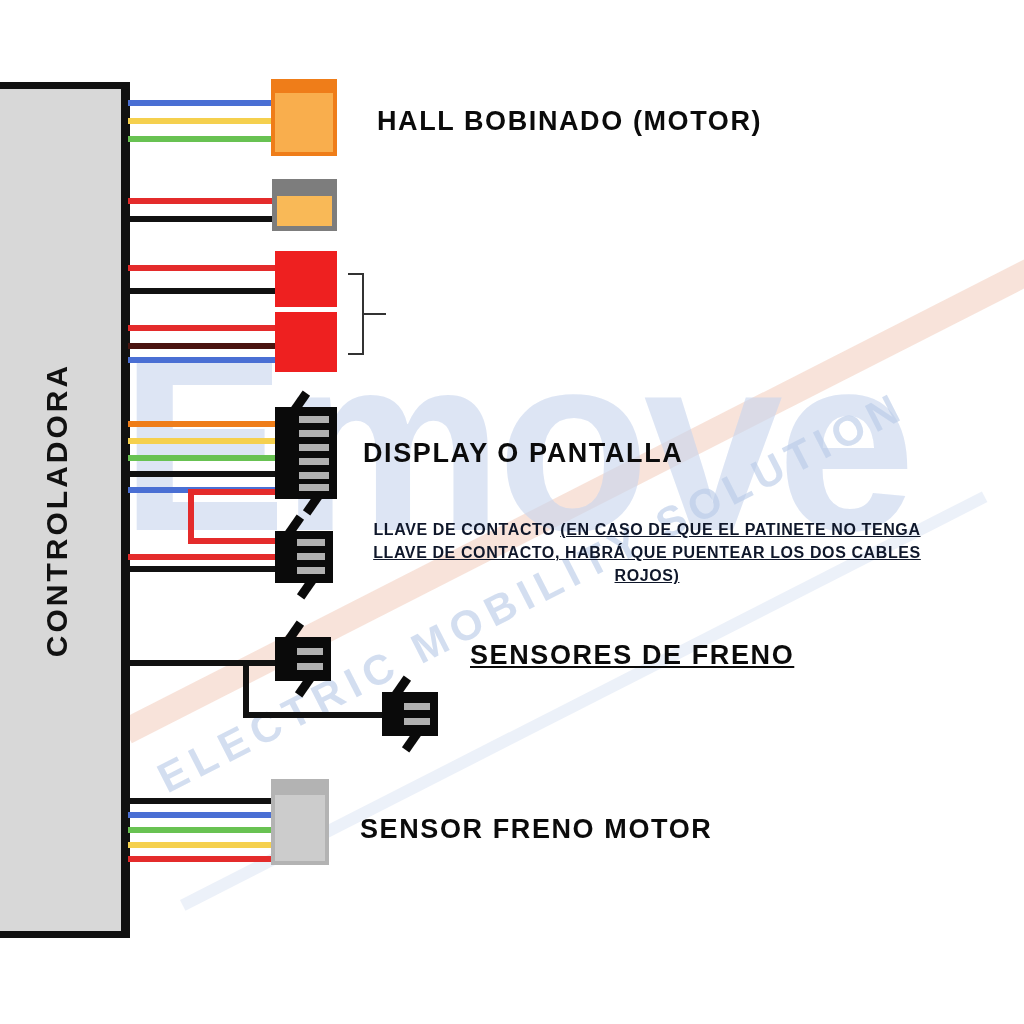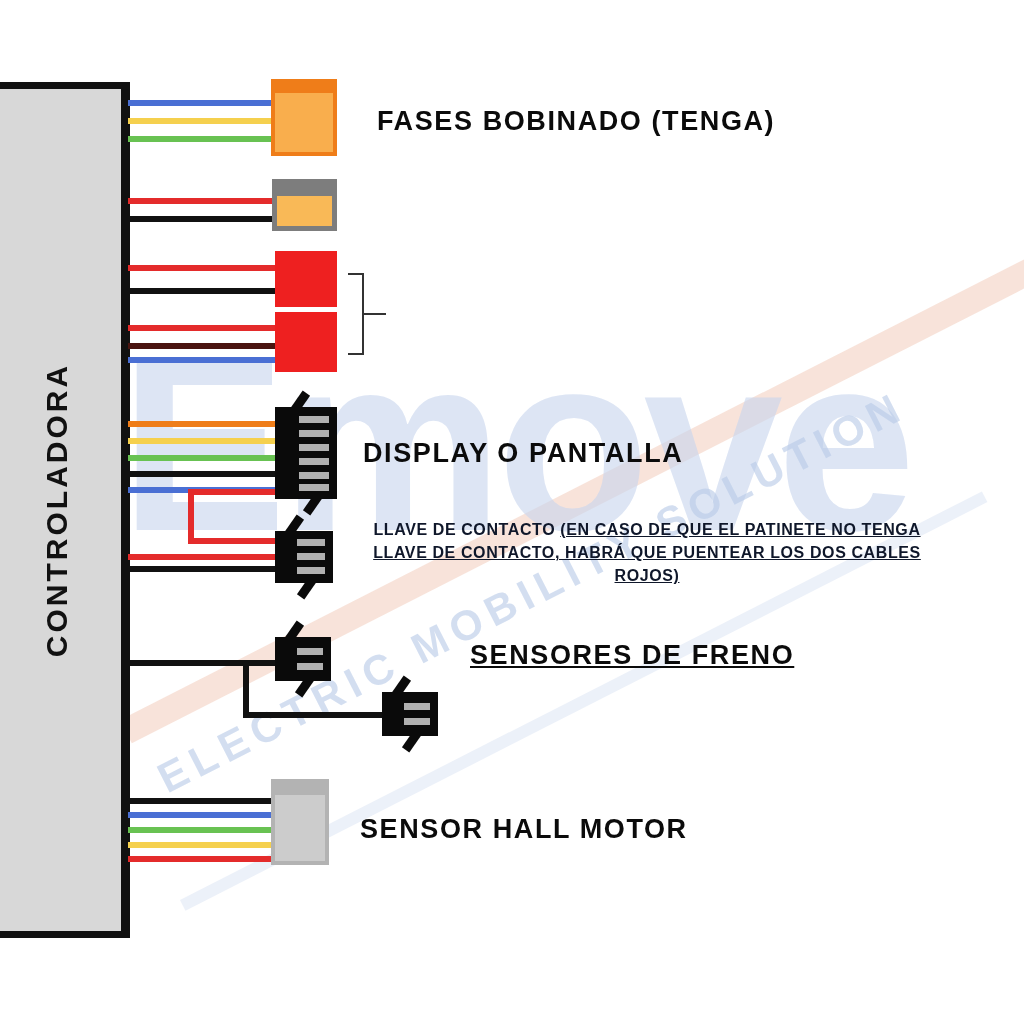--- a/index.html
+++ b/index.html
@@ -104,21 +104,21 @@
     <div class="controller">
       <div class="controller-label">CONTROLADORA</div>
     </div>
 
     <div class="wire" style="left:128px;top:100px;width:152px;background:#4a6fd4;"></div>
     <div class="wire" style="left:128px;top:118px;width:152px;background:#f5d04e;"></div>
     <div class="wire" style="left:128px;top:136px;width:152px;background:#68c252;"></div>
     <div class="conn conn-motor" style="left:271px;top:79px;width:66px;height:77px;">
       <div class="cap"></div>
     </div>
-    <div class="lbl lbl-big" style="left:377px;top:106px;">FASES BOBINADO (TENGA)</div>
+    <div class="lbl lbl-big" style="left:377px;top:106px;">HALL BOBINADO (MOTOR)</div>
 
     <div class="wire" style="left:128px;top:198px;width:152px;background:#e42b2b;"></div>
     <div class="wire" style="left:128px;top:216px;width:152px;background:#111111;"></div>
     <div class="conn conn-batt" style="left:272px;top:179px;width:65px;height:52px;">
       <div class="cap"></div>
     </div>
 
     <div class="wire" style="left:128px;top:265px;width:155px;background:#e42b2b;"></div>
     <div class="wire" style="left:128px;top:288px;width:155px;background:#111111;"></div>
     <div class="conn conn-red" style="left:275px;top:251px;width:62px;height:56px;"></div>
@@ -195,16 +195,16 @@
 
     <div class="wire" style="left:128px;top:798px;width:152px;background:#111111;"></div>
     <div class="wire" style="left:128px;top:812px;width:152px;background:#4a6fd4;"></div>
     <div class="wire" style="left:128px;top:827px;width:152px;background:#68c252;"></div>
     <div class="wire" style="left:128px;top:842px;width:152px;background:#f5d04e;"></div>
     <div class="wire" style="left:128px;top:856px;width:152px;background:#e42b2b;"></div>
 
     <div class="conn conn-hall" style="left:271px;top:779px;width:58px;height:86px;">
       <div class="cap"></div>
     </div>
-    <div class="lbl lbl-big" style="left:360px;top:814px;">SENSOR HALL MOTOR</div>
+    <div class="lbl lbl-big" style="left:360px;top:814px;">SENSOR FRENO MOTOR</div>
 
   </div>
 </div>
 
 </body></html>

